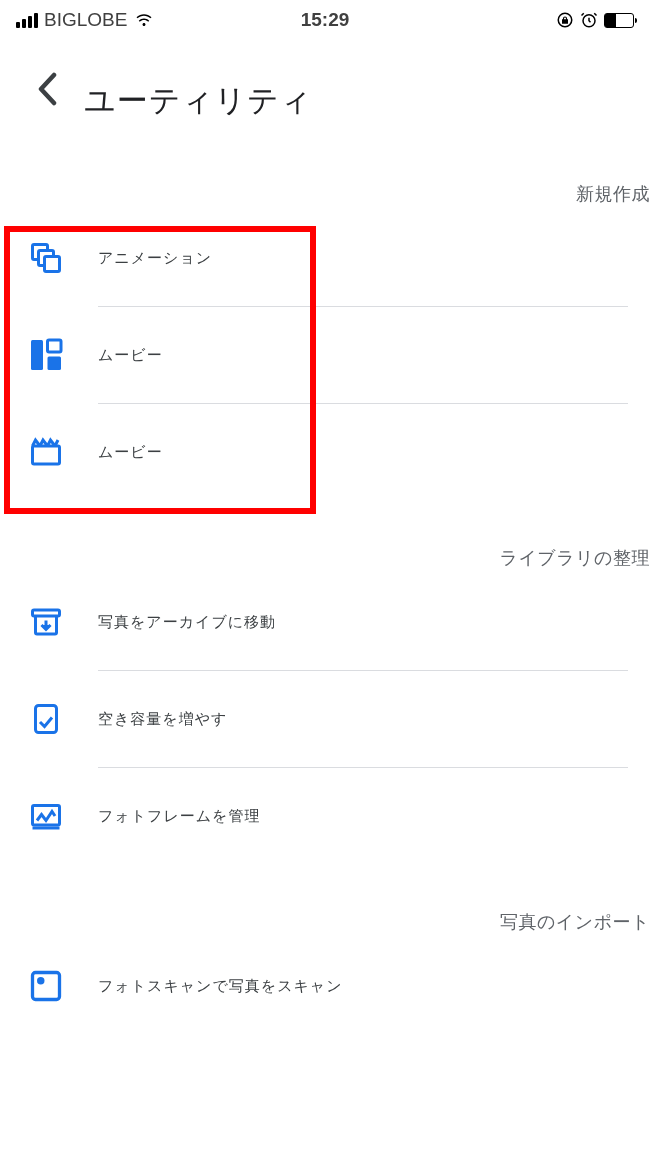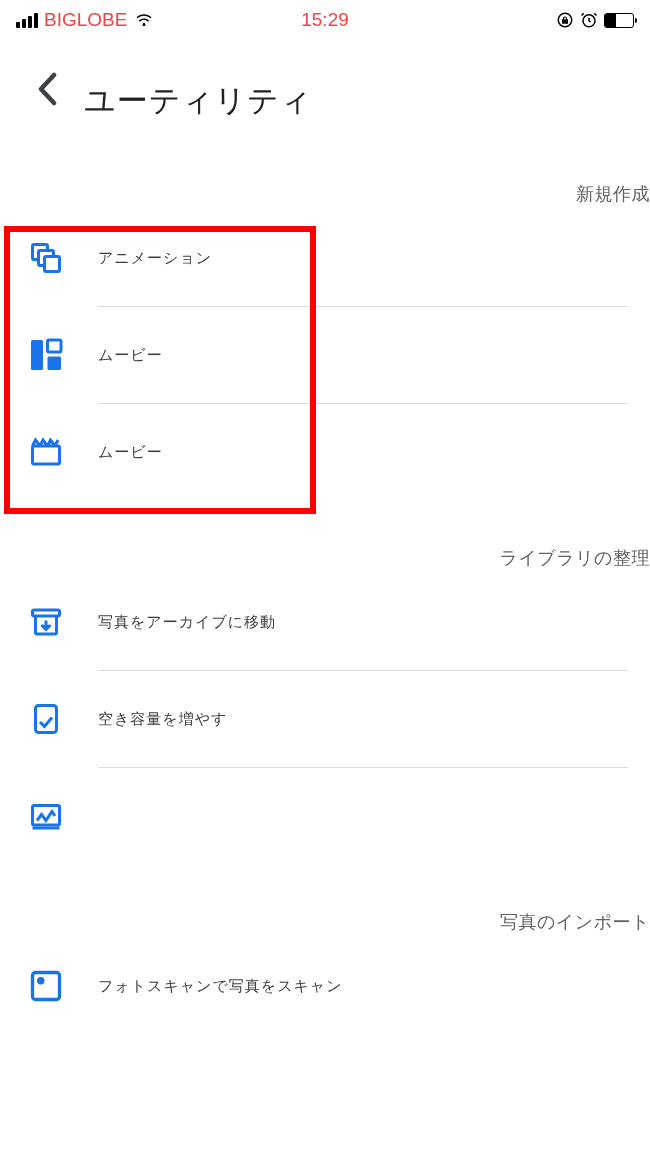--- a/index.html
+++ b/index.html
@@ -12,24 +12,24 @@
       overflow: hidden;
     }
     .status-bar {
       display: flex;
       justify-content: space-between;
       align-items: center;
       padding: 8px 16px 4px 16px;
       height: 36px;
       font-size: 19px;
       font-weight: 500;
-      color: #ef4444;
+      color: #404040;
     }
     .status-left { display: flex; align-items: center; gap: 6px; }
-    .status-center { position: absolute; left: 50%; transform: translateX(-50%); font-weight: 400; }
+    .status-center { position: absolute; left: 50%; transform: translateX(-50%); font-weight: 700; }
     .status-right { display: flex; align-items: center; gap: 6px; }
     .signal-bars { display: inline-flex; align-items: flex-end; gap: 2px; }
     .signal-bars span { width: 4px; background: #000; border-radius: 1px; }
     .signal-bars span:nth-child(1){height:6px}
     .signal-bars span:nth-child(2){height:9px}
     .signal-bars span:nth-child(3){height:12px}
     .signal-bars span:nth-child(4){height:15px}
     .wifi-icon { width: 22px; height: 18px; }
     .battery { width: 30px; height: 15px; border: 1.5px solid #000; border-radius: 3px; position: relative; }
     .battery::after { content: ""; position: absolute; right: -4px; top: 4px; width: 2.5px; height: 5px; background: #000; border-radius: 0 2px 2px 0; }
@@ -166,20 +166,21 @@
   <span class="item-label">空き容量を増やす</span>
 </div>
 <div class="divider"></div>
 
 <div class="list-item">
   <svg class="item-icon" viewBox="0 0 24 24" fill="none" stroke="currentColor" stroke-width="2">
     <rect x="3" y="5" width="18" height="13" rx="1"></rect>
     <path d="M6 15 l3-4 l3 4 l4-6 l2 3"></path>
     <path d="M3 20 h18"></path>
   </svg>
+  <span class="item-label">フォトフレームを管理</span>
 </div>
 
 <div class="section-label tight">写真のインポート</div>
 
 <div class="list-item">
   <svg class="item-icon" viewBox="0 0 24 24" fill="none" stroke="currentColor" stroke-width="2.2">
     <rect x="3" y="3" width="18" height="18" rx="2"></rect>
     <circle cx="8.5" cy="8.5" r="2.5" fill="currentColor" stroke="none"></circle>
   </svg>
   <span class="item-label">フォトスキャンで写真をスキャン</span>

